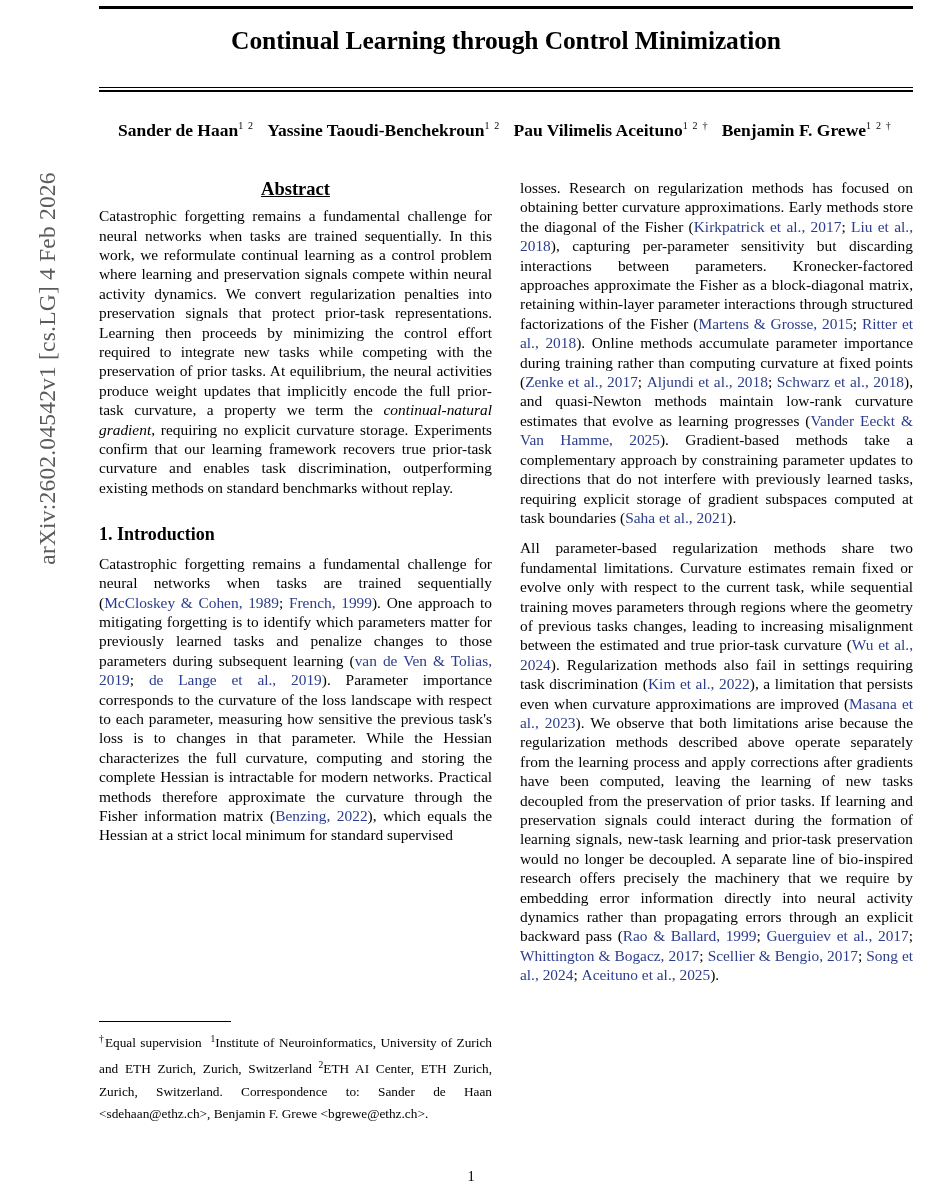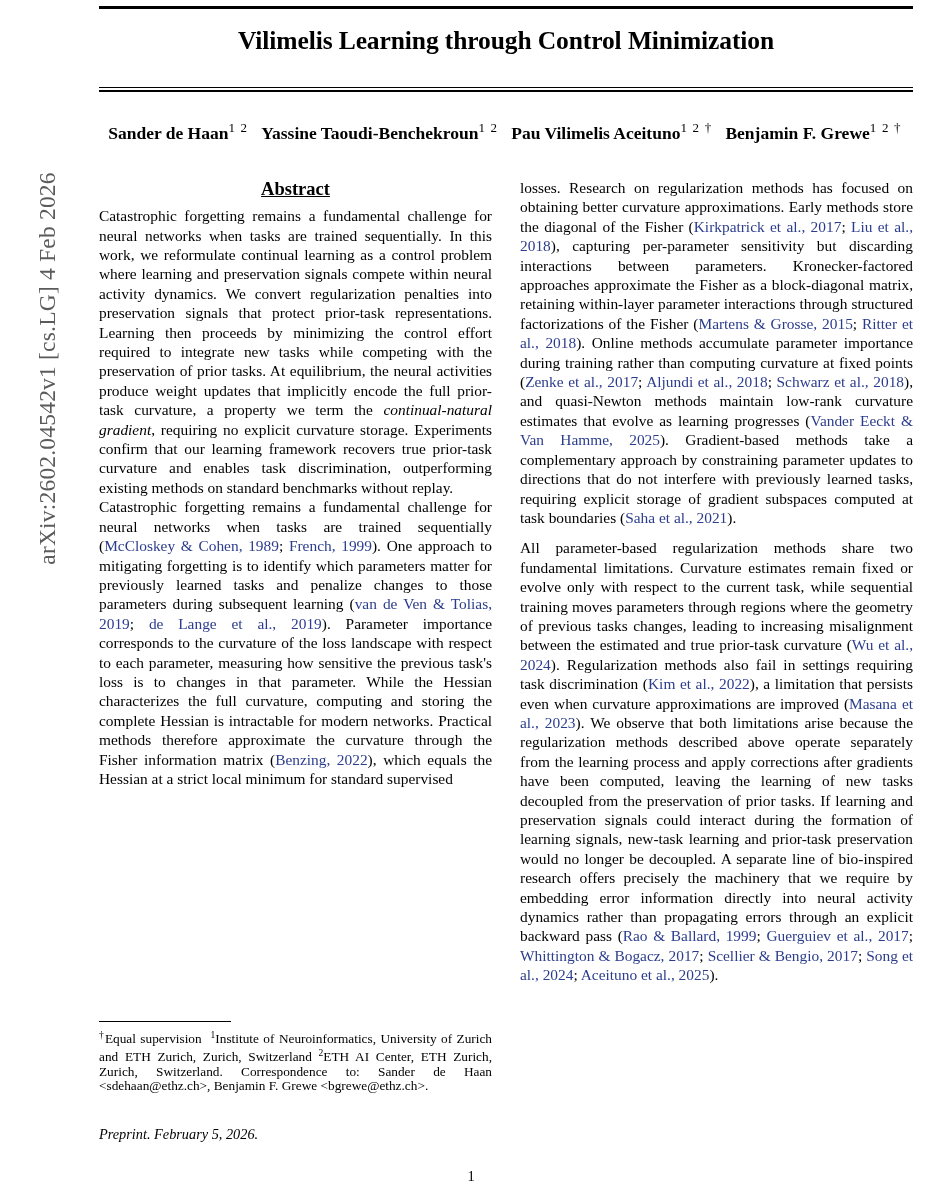--- a/index.html
+++ b/index.html
@@ -80,21 +80,21 @@
     top: 120px;
     width: 860px;
     text-align: center;
     font-size: 17.5px;
     font-weight: bold;
     line-height: 1.2;
   }
   .authors .au { white-space: nowrap; }
   .authors .gap { display: inline-block; width: 13px; }
   .sup {
-    font-size: 13px;
+    font-size: 10px;
     vertical-align: super;
     font-weight: normal;
     letter-spacing: 1.2px;
   }
 
   
   .col {
     position: absolute;
     top: 178px;
     width: 393px;
@@ -126,38 +126,38 @@
     font-weight: bold;
     margin: 28px 0 9px 0;
     text-align: left;
   }
   p.para {
     margin: 0 0 11px 0;
     text-align: justify;
   }
   p.para:last-child { margin-bottom: 0; }
 
-  .cite { color: #2b3c8c; }
+  .cite { color: #2b3c8c; font-family: Liberation Serif, serif; }
 
   
   .footnote-rule {
     position: absolute;
     left: 99px;
     top: 1021px;
     width: 132px;
     height: 1px;
     background: #000;
   }
   .footnote {
     position: absolute;
     left: 99px;
     top: 1028px;
     width: 393px;
     font-size: 13.3px;
-    line-height: 14px;
+    line-height: 22px;
     text-align: justify;
   }
   .footnote .fsup {
     font-size: 9.5px;
     vertical-align: super;
   }
   .footnote p { margin: 0; }
   .preprint {
     position: absolute;
     left: 99px;
@@ -180,51 +180,51 @@
 </style>
 </head>
 <body>
 
 <div class="page">
 
   <div class="arxiv-stamp">arXiv:2602.04542v1  [cs.LG]  4 Feb 2026</div>
 
   <div class="rule-top"></div>
 
-  <div class="paper-title">Vilimelis Learning through Control Minimization</div>
+  <div class="paper-title">Continual Learning through Control Minimization</div>
 
   <div class="rule-under-title"></div>
   <div class="rule-under-title2"></div>
 
   <div class="authors">
     <span class="au"><span>Sander de Haan</span><span class="sup">1 2</span></span><span class="gap"></span><span class="au"><span>Yassine Taoudi-Benchekroun</span><span class="sup">1 2</span></span><span class="gap"></span><span class="au"><span>Pau Vilimelis Aceituno</span><span class="sup">1 2 †</span></span><span class="gap"></span><span class="au"><span>Benjamin F. Grewe</span><span class="sup">1 2 †</span></span>
   </div>
 
   <div class="col col-left">
 
     <div class="abstract-heading">Abstract</div>
 
     <p class="abstract-body"><span>Catastrophic forgetting remains a fundamental challenge for neural networks when tasks are trained sequentially. In this work, we reformulate continual learning as a control problem where learning and preservation signals compete within neural activity dynamics. We convert regularization penalties into preservation signals that protect prior-task representations. Learning then proceeds by minimizing the control effort required to integrate new tasks while competing with the preservation of prior tasks. At equilibrium, the neural activities produce weight updates that implicitly encode the full prior-task curvature, a property we term the </span><span class="it">continual-natural gradient</span><span>, requiring no explicit curvature storage. Experiments confirm that our learning framework recovers true prior-task curvature and enables task discrimination, outperforming existing methods on standard benchmarks without replay.</span></p>
 
+    <div class="section-heading">1. Introduction</div>
 
     <p class="para"><span>Catastrophic forgetting remains a fundamental challenge for neural networks when tasks are trained sequentially (</span><span class="cite">McCloskey &amp; Cohen, 1989</span><span>; </span><span class="cite">French, 1999</span><span>). One approach to mitigating forgetting is to identify which parameters matter for previously learned tasks and penalize changes to those parameters during subsequent learning (</span><span class="cite">van de Ven &amp; Tolias, 2019</span><span>; </span><span class="cite">de Lange et al., 2019</span><span>). Parameter importance corresponds to the curvature of the loss landscape with respect to each parameter, measuring how sensitive the previous task's loss is to changes in that parameter. While the Hessian characterizes the full curvature, computing and storing the complete Hessian is intractable for modern networks. Practical methods therefore approximate the curvature through the Fisher information matrix (</span><span class="cite">Benzing, 2022</span><span>), which equals the Hessian at a strict local minimum for standard supervised</span></p>
 
   </div>
 
   <div class="col col-right">
 
     <p class="para"><span>losses. Research on regularization methods has focused on obtaining better curvature approximations. Early methods store the diagonal of the Fisher (</span><span class="cite">Kirkpatrick et al., 2017</span><span>; </span><span class="cite">Liu et al., 2018</span><span>), capturing per-parameter sensitivity but discarding interactions between parameters. Kronecker-factored approaches approximate the Fisher as a block-diagonal matrix, retaining within-layer parameter interactions through structured factorizations of the Fisher (</span><span class="cite">Martens &amp; Grosse, 2015</span><span>; </span><span class="cite">Ritter et al., 2018</span><span>). Online methods accumulate parameter importance during training rather than computing curvature at fixed points (</span><span class="cite">Zenke et al., 2017</span><span>; </span><span class="cite">Aljundi et al., 2018</span><span>; </span><span class="cite">Schwarz et al., 2018</span><span>), and quasi-Newton methods maintain low-rank curvature estimates that evolve as learning progresses (</span><span class="cite">Vander Eeckt &amp; Van Hamme, 2025</span><span>). Gradient-based methods take a complementary approach by constraining parameter updates to directions that do not interfere with previously learned tasks, requiring explicit storage of gradient subspaces computed at task boundaries (</span><span class="cite">Saha et al., 2021</span><span>).</span></p>
 
     <p class="para"><span>All parameter-based regularization methods share two fundamental limitations. Curvature estimates remain fixed or evolve only with respect to the current task, while sequential training moves parameters through regions where the geometry of previous tasks changes, leading to increasing misalignment between the estimated and true prior-task curvature (</span><span class="cite">Wu et al., 2024</span><span>). Regularization methods also fail in settings requiring task discrimination (</span><span class="cite">Kim et al., 2022</span><span>), a limitation that persists even when curvature approximations are improved (</span><span class="cite">Masana et al., 2023</span><span>). We observe that both limitations arise because the regularization methods described above operate separately from the learning process and apply corrections after gradients have been computed, leaving the learning of new tasks decoupled from the preservation of prior tasks. If learning and preservation signals could interact during the formation of learning signals, new-task learning and prior-task preservation would no longer be decoupled. A separate line of bio-inspired research offers precisely the machinery that we require by embedding error information directly into neural activity dynamics rather than propagating errors through an explicit backward pass (</span><span class="cite">Rao &amp; Ballard, 1999</span><span>; </span><span class="cite">Guerguiev et al., 2017</span><span>; </span><span class="cite">Whittington &amp; Bogacz, 2017</span><span>; </span><span class="cite">Scellier &amp; Bengio, 2017</span><span>; </span><span class="cite">Song et al., 2024</span><span>; </span><span class="cite">Aceituno et al., 2025</span><span>).</span></p>
 
 
   </div>
 
   <div class="footnote-rule"></div>
   <div class="footnote">
     <p><span class="fsup">†</span><span>Equal supervision</span>&nbsp;&nbsp;<span class="fsup">1</span><span>Institute of Neuroinformatics, University of Zurich and ETH Zurich, Zurich, Switzerland</span>&nbsp;<span class="fsup">2</span><span>ETH AI Center, ETH Zurich, Zurich, Switzerland. Correspondence to: Sander de Haan &lt;sdehaan@ethz.ch&gt;, Benjamin F. Grewe &lt;bgrewe@ethz.ch&gt;.</span></p>
   </div>
 
-  <div class="preprint">Preprint. February 5, 2026.</div>
 
   <div class="page-number">1</div>
 
 </div>
 
 </body></html>

